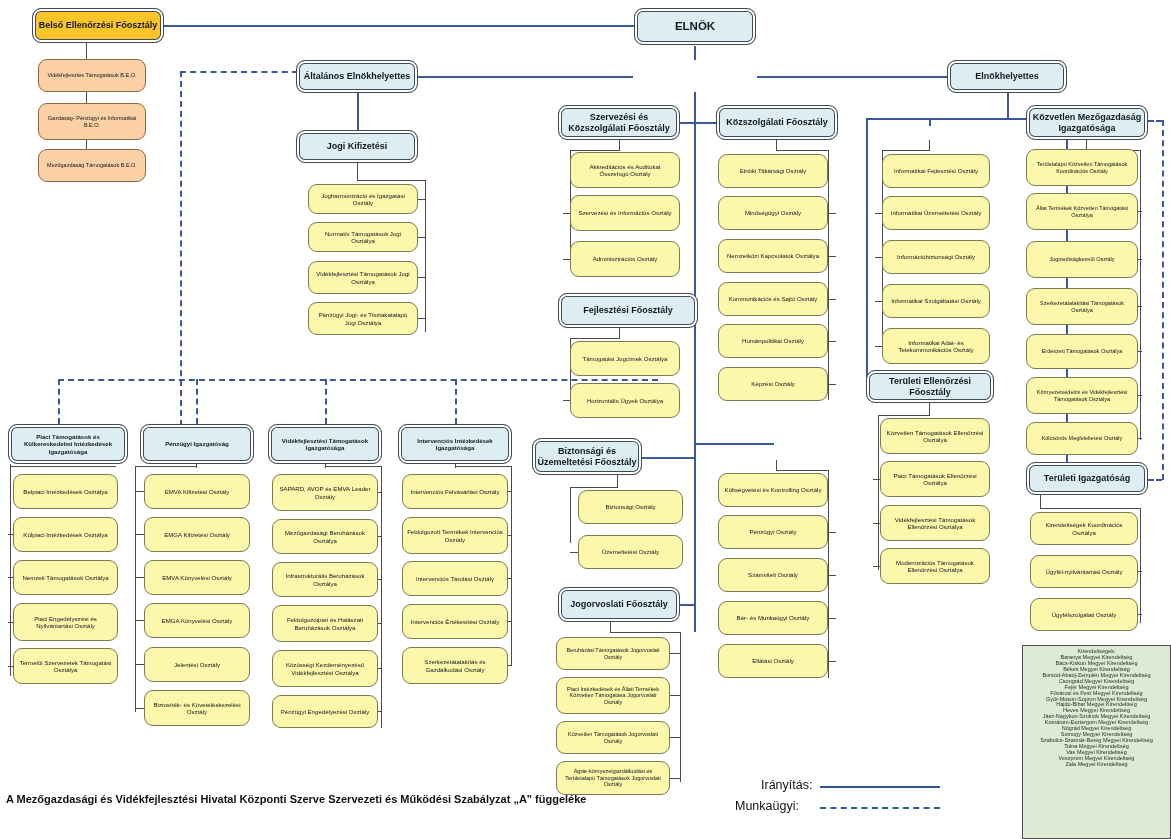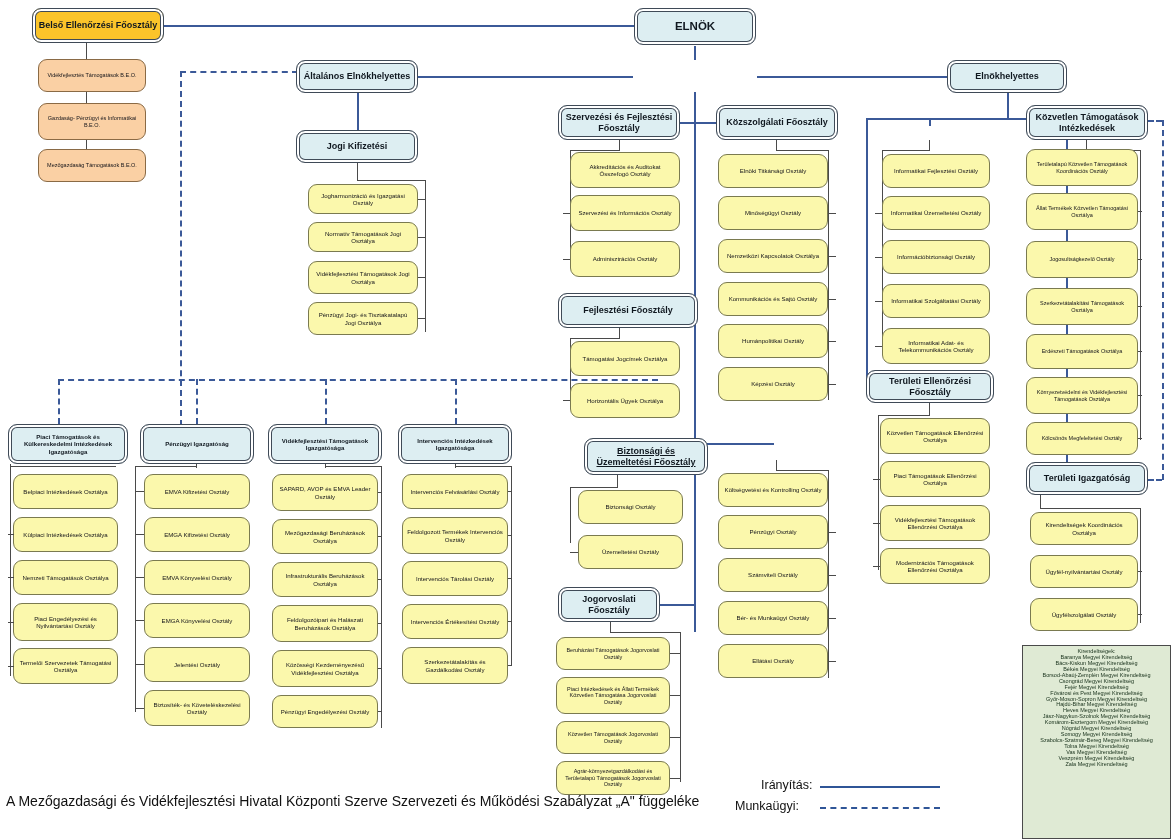--- a/index.html
+++ b/index.html
@@ -76,21 +76,21 @@
 
   .fs11{font-size:11.5px;}
   .fs9{font-size:9px;}
   .fs7{font-size:6.1px;}
   .fs6{font-size:5.5px;}
 
   
   .legend-label{position:absolute;font-size:12.5px;color:#111;}
   .legend-solid{position:absolute;height:0;border-top:2.5px solid #2f5597;}
   .legend-dashed{position:absolute;height:0;border-top:2.5px dashed #2f5597;}
-  .footer{position:absolute;font-size:14px;color:#111;white-space:nowrap;}
+  .footer{position:absolute;font-size:11px;color:#111;white-space:nowrap;font-weight:bold;}
 </style>
 </head>
 <body>
 
 <div id="stage">
 
   <div class="ln v" style="left:694px;top:46px;height:14px;"></div>
 
   <div class="ln h" style="left:163px;top:25px;width:472px;"></div>
 
@@ -148,47 +148,47 @@
   <div class="ln v thin" style="left:357px;top:163px;height:17px;"></div>
   <div class="node yellow fs7" style="left:308px;top:184px;width:110px;height:30px;">Jogharmonizáció és Igazgatási Osztály</div>
   <div class="ln h thin" style="left:418px;top:199px;width:7px;"></div>
   <div class="node yellow fs7" style="left:308px;top:222px;width:110px;height:30px;">Normatív Támogatások Jogi Osztálya</div>
   <div class="ln h thin" style="left:418px;top:237px;width:7px;"></div>
   <div class="node yellow fs7" style="left:308px;top:261px;width:110px;height:33px;">Vidékfejlesztési Támogatások Jogi Osztálya</div>
   <div class="ln h thin" style="left:418px;top:277px;width:7px;"></div>
   <div class="node yellow fs7" style="left:308px;top:302px;width:110px;height:33px;">Pénzügyi Jogi- és Tisztakatalapú Jogi Osztálya</div>
   <div class="ln h thin" style="left:418px;top:318px;width:7px;"></div>
 
-  <div class="node blue fs9" style="left:558px;top:105px;width:122px;height:35px;">Szervezési és Fejlesztési Főosztály</div>
+  <div class="node blue fs9" style="left:558px;top:105px;width:122px;height:35px;">Szervezési és Közszolgálati Főosztály</div>
   <div class="ln v thin" style="left:570px;top:150px;height:112px;"></div>
   <div class="ln h thin" style="left:570px;top:150px;width:50px;"></div>
   <div class="ln v thin" style="left:619px;top:140px;height:10px;"></div>
   <div class="node yellow fs7" style="left:570px;top:152px;width:110px;height:36px;">Akkreditációs és Auditokat Összefogó Osztály</div>
   <div class="node yellow fs7" style="left:570px;top:195px;width:110px;height:36px;">Szervezési és Információs Osztály</div>
   <div class="ln h thin" style="left:563px;top:213px;width:7px;"></div>
   <div class="node yellow fs7" style="left:570px;top:241px;width:110px;height:36px;">Adminisztrációs Osztály</div>
   <div class="ln h thin" style="left:563px;top:259px;width:7px;"></div>
 
   <div class="node blue fs9" style="left:558px;top:293px;width:140px;height:35px;">Fejlesztési Főosztály</div>
   <div class="ln v thin" style="left:570px;top:338px;height:56px;"></div>
   <div class="ln h thin" style="left:570px;top:338px;width:50px;"></div>
   <div class="ln v thin" style="left:619px;top:328px;height:10px;"></div>
   <div class="node yellow fs7" style="left:570px;top:341px;width:110px;height:35px;">Támogatási Jogcímek Osztálya</div>
   <div class="node yellow fs7" style="left:570px;top:383px;width:110px;height:35px;">Horizontális Ügyek Osztálya</div>
   <div class="ln h thin" style="left:563px;top:400px;width:7px;"></div>
 
-  <div class="node blue fs9" style="left:584px;top:438px;width:124px;height:37px;text-decoration:underline;">Biztonsági és Üzemeltetési Főosztály</div>
+  <div class="node blue fs9" style="left:532px;top:438px;width:110px;height:37px;">Biztonsági és Üzemeltetési Főosztály</div>
   <div class="ln v thin" style="left:570px;top:487px;height:56px;"></div>
   <div class="ln h thin" style="left:570px;top:487px;width:48px;"></div>
   <div class="ln v thin" style="left:617px;top:475px;height:12px;"></div>
   <div class="node yellow fs7" style="left:578px;top:490px;width:105px;height:34px;">Biztonsági Osztály</div>
   <div class="node yellow fs7" style="left:578px;top:535px;width:105px;height:34px;">Üzemeltetési Osztály</div>
   <div class="ln h thin" style="left:570px;top:552px;width:8px;"></div>
 
-  <div class="node blue fs9" style="left:558px;top:587px;width:102px;height:35px;">Jogorvoslati Főosztály</div>
+  <div class="node blue fs9" style="left:558px;top:587px;width:122px;height:35px;">Jogorvoslati Főosztály</div>
   <div class="ln v thin" style="left:680px;top:632px;height:150px;"></div>
   <div class="ln h thin" style="left:610px;top:632px;width:70px;"></div>
   <div class="ln v thin" style="left:610px;top:622px;height:10px;"></div>
   <div class="node yellow fs6" style="left:556px;top:637px;width:114px;height:33px;">Beruházási Támogatások Jogorvoslati Osztály</div>
   <div class="ln h thin" style="left:670px;top:653px;width:10px;"></div>
   <div class="node yellow fs6" style="left:556px;top:677px;width:114px;height:37px;">Piaci Intézkedések és Állati Termékek Közvetlen Támogatása Jogorvoslati Osztály</div>
   <div class="ln h thin" style="left:670px;top:695px;width:10px;"></div>
   <div class="node yellow fs6" style="left:556px;top:721px;width:114px;height:33px;">Közvetlen Támogatások Jogorvoslati Osztály</div>
   <div class="ln h thin" style="left:670px;top:737px;width:10px;"></div>
   <div class="node yellow fs6" style="left:556px;top:761px;width:114px;height:34px;">Agrár-környezetgazdálkodási és Területalapú Támogatások Jogorvoslati Osztály</div>
@@ -241,21 +241,21 @@
   <div class="ln h thin" style="left:878px;top:415px;width:52px;"></div>
   <div class="ln v thin" style="left:929px;top:403px;height:12px;"></div>
   <div class="node yellow fs7" style="left:880px;top:418px;width:110px;height:36px;">Közvetlen Támogatások Ellenőrzési Osztálya</div>
   <div class="node yellow fs7" style="left:880px;top:461px;width:110px;height:36px;">Piaci Támogatások Ellenőrzési Osztálya</div>
   <div class="ln h thin" style="left:873px;top:479px;width:7px;"></div>
   <div class="node yellow fs7" style="left:880px;top:505px;width:110px;height:36px;">Vidékfejlesztési Támogatások Ellenőrzési Osztálya</div>
   <div class="ln h thin" style="left:873px;top:523px;width:7px;"></div>
   <div class="node yellow fs7" style="left:880px;top:548px;width:110px;height:36px;">Modernizációs Támogatások Ellenőrzési Osztálya</div>
   <div class="ln h thin" style="left:873px;top:566px;width:7px;"></div>
 
-  <div class="node blue fs9" style="left:1026px;top:105px;width:122px;height:35px;">Közvetlen Támogatások Intézkedések</div>
+  <div class="node blue fs9" style="left:1026px;top:105px;width:122px;height:35px;">Közvetlen Mezőgazdaság Igazgatósága</div>
   <div class="ln v thin" style="left:1140px;top:150px;height:290px;"></div>
   <div class="ln h thin" style="left:1086px;top:150px;width:54px;"></div>
   <div class="ln v thin" style="left:1086px;top:140px;height:10px;"></div>
   <div class="node yellow fs6" style="left:1026px;top:149px;width:112px;height:37px;">Területalapú Közvetlen Támogatások Koordinációs Osztály</div>
   <div class="node yellow fs6" style="left:1026px;top:193px;width:112px;height:37px;">Állat Termékek Közvetlen Támogatási Osztálya</div>
   <div class="ln h thin" style="left:1138px;top:211px;width:4px;"></div>
   <div class="node yellow fs6" style="left:1026px;top:241px;width:112px;height:37px;">Jogosultságkezelő Osztály</div>
   <div class="ln h thin" style="left:1138px;top:259px;width:4px;"></div>
   <div class="node yellow fs6" style="left:1026px;top:288px;width:112px;height:37px;">Szerkezetátalakítási Támogatások Osztálya</div>
   <div class="ln h thin" style="left:1138px;top:306px;width:4px;"></div>

